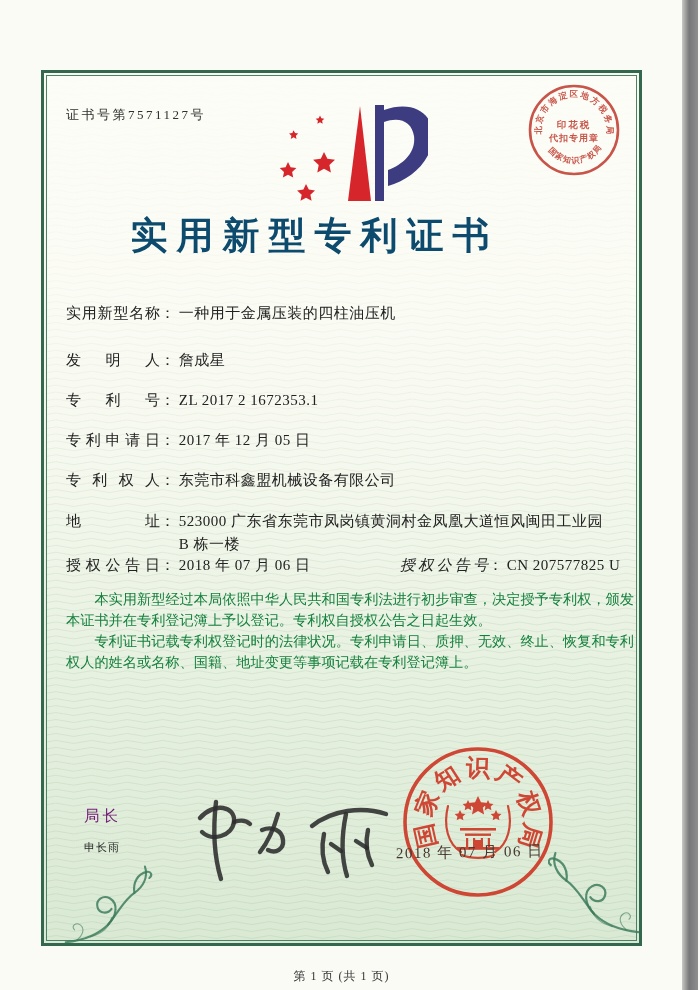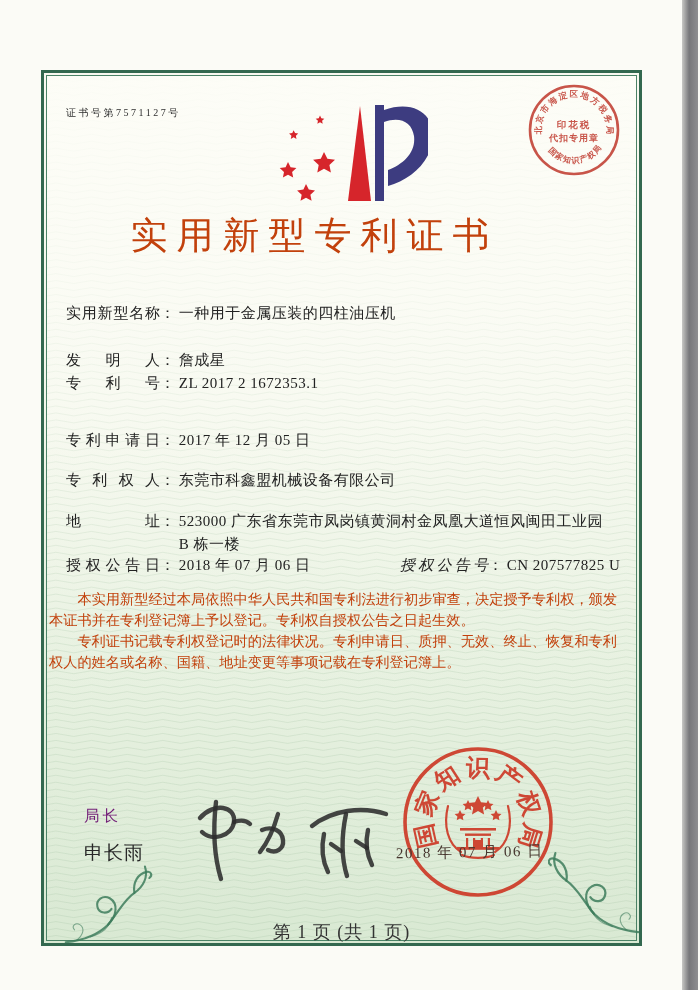--- a/index.html
+++ b/index.html
@@ -15,55 +15,55 @@
   .guilloche { position:absolute; left:0; top:0; width:100%; height:100%; }
   .guilloche path { fill:none; stroke:#b7d2b5; stroke-width:0.8; opacity:0.55; }
   .whiten { position:absolute; left:0; top:0; width:100%; height:100%;
     background:linear-gradient(180deg,rgba(253,253,247,0.95) 0%,rgba(253,253,247,0.75) 25%,rgba(253,253,247,0.40) 45%,rgba(253,253,247,0.12) 65%,rgba(253,253,247,0) 100%); }
   .flourish { position:absolute; }
   .flourish path { fill:none; stroke:#3d7c5c; stroke-width:2.4; stroke-linecap:round; opacity:0.85; }
   .flourish path.thin { stroke-width:1.2; opacity:0.6; }
   .flourish-left { left:43px; top:856px; width:130px; height:88px; }
   .flourish-right { left:548px; top:832px; width:92px; height:112px; transform:scaleX(-1); }
 
-  .cert-number { position:absolute; left:66px; top:106px; font-size:10px; letter-spacing:2.5px; color:#2f2f2f; z-index:5; }
+  .cert-number { position:absolute; left:66px; top:106px; font-size:13px; letter-spacing:2.5px; color:#2f2f2f; z-index:5; }
   .title { position:absolute; left:41px; top:211px; width:547px; text-align:center;
-    font-size:37px; font-weight:normal; letter-spacing:9px; color:#c2410c; z-index:5; }
+    font-size:37px; font-weight:bold; letter-spacing:9px; color:#0c4a6e; z-index:5; }
 
   .logo { position:absolute; left:272px; top:100px; width:156px; height:108px; z-index:5; }
 
   .tax-seal { position:absolute; left:528px; top:84px; width:92px; height:92px; z-index:6; opacity:0.85; }
   .tax-seal text { fill:#bf382c; font-weight:bold; font-family:"Liberation Serif",serif; }
   .tax-seal circle { fill:none; stroke:#bf382c; }
 
   .fields { position:absolute; left:66px; top:0; width:566px; z-index:5; color:#222222; }
   .frow { position:absolute; left:0; font-size:15px; line-height:23px; }
   .flabel { display:inline-block; width:94px; text-align:justify; text-align-last:justify; vertical-align:top; }
   .flabel-sm { width:88px;font-style:italic; }
   .colon { display:inline-block; vertical-align:top; }
   .fvalue { display:inline-block; vertical-align:top; max-width:430px; letter-spacing:0.5px; }
   .grant-no { position:absolute; left:334px; top:0; white-space:nowrap; }
 
-  .body-text { position:absolute; left:49px; top:589px; width:568px; font-size:14.2px; line-height:20.6px;
-    text-align:justify; color:#c2410c; z-index:5; }
+  .body-text { position:absolute; left:66px; top:589px; width:568px; font-size:14.2px; line-height:20.6px;
+    text-align:justify; color:#15803d; z-index:5; }
   .body-text p { text-indent:2em; margin-bottom:1px; }
 
   .director-title { position:absolute; left:84px; top:806px; font-size:15.5px; color:#701a75; letter-spacing:3px; z-index:5;text-align:right; }
-  .director-name  { position:absolute; left:84px; top:840px; font-size:19px; color:#272727; letter-spacing:1px; z-index:5; }
+  .director-name  { position:absolute; left:84px; top:840px; font-size:11px; color:#272727; letter-spacing:1px; z-index:5; }
   .signature { position:absolute; left:186px; top:786px; width:215px; height:100px; z-index:5; }
   .signature path { fill:none; stroke:#2c2c2c; stroke-width:4.4; stroke-linecap:round; stroke-linejoin:round; opacity:0.88; }
 
   .official-seal { position:absolute; left:400px; top:744px; width:156px; height:156px; z-index:6; opacity:0.92; }
   .official-seal text { fill:#cd3a27; font-weight:bold; font-family:"Liberation Serif",serif; }
   .official-seal .ring { fill:none; stroke:#cd3a27; stroke-width:3.6; }
   .official-seal .emblem { fill:#cd3a27; }
   .official-seal .emblem-line { fill:none; stroke:#cd3a27; stroke-width:2.2; stroke-linecap:round; }
   .seal-date { position:absolute; left:396px; top:843px; font-size:15px; letter-spacing:1.5px; color:#46362e; z-index:7; transform:rotate(-1deg); }
 
-  .footer { position:absolute; left:41px; top:920px; width:601px; text-align:center; font-size:18px; color:#333333; z-index:5; letter-spacing:1px; }
+  .footer { position:absolute; left:41px; top:968px; width:601px; text-align:center; font-size:12px; color:#333333; z-index:5; letter-spacing:1px; }
 </style>
 </head>
 <body>
 
 <div class="page">
 
   <div class="frame">
     <div class="frame-inner">
       <svg class="guilloche" viewBox="0 0 595 868" preserveAspectRatio="none">
           <path d="M0 4 q 9 -3 18 0 t 18 0 t 18 0 t 18 0 t 18 0 t 18 0 t 18 0 t 18 0 t 18 0 t 18 0 t 18 0 t 18 0 t 18 0 t 18 0 t 18 0 t 18 0 t 18 0 t 18 0 t 18 0 t 18 0 t 18 0 t 18 0 t 18 0 t 18 0 t 18 0 t 18 0 t 18 0 t 18 0 t 18 0 t 18 0 t 18 0 t 18 0 t 18 0 t 18 0"></path>
@@ -247,21 +247,21 @@
 
   <div class="fields">
     <div class="frow" style="top:302px">
       <span class="flabel">实用新型名称</span><span class="colon">：</span>
       <span class="fvalue">一种用于金属压装的四柱油压机</span>
     </div>
     <div class="frow" style="top:349px">
       <span class="flabel">发明人</span><span class="colon">：</span>
       <span class="fvalue">詹成星</span>
     </div>
-    <div class="frow" style="top:372px">
+    <div class="frow" style="top:389px">
       <span class="flabel">专利号</span><span class="colon">：</span>
       <span class="fvalue">ZL 2017 2 1672353.1</span>
     </div>
     <div class="frow" style="top:429px">
       <span class="flabel">专利申请日</span><span class="colon">：</span>
       <span class="fvalue">2017 年 12 月 05 日</span>
     </div>
     <div class="frow" style="top:469px">
       <span class="flabel">专利权人</span><span class="colon">：</span>
       <span class="fvalue">东莞市科鑫盟机械设备有限公司</span>

